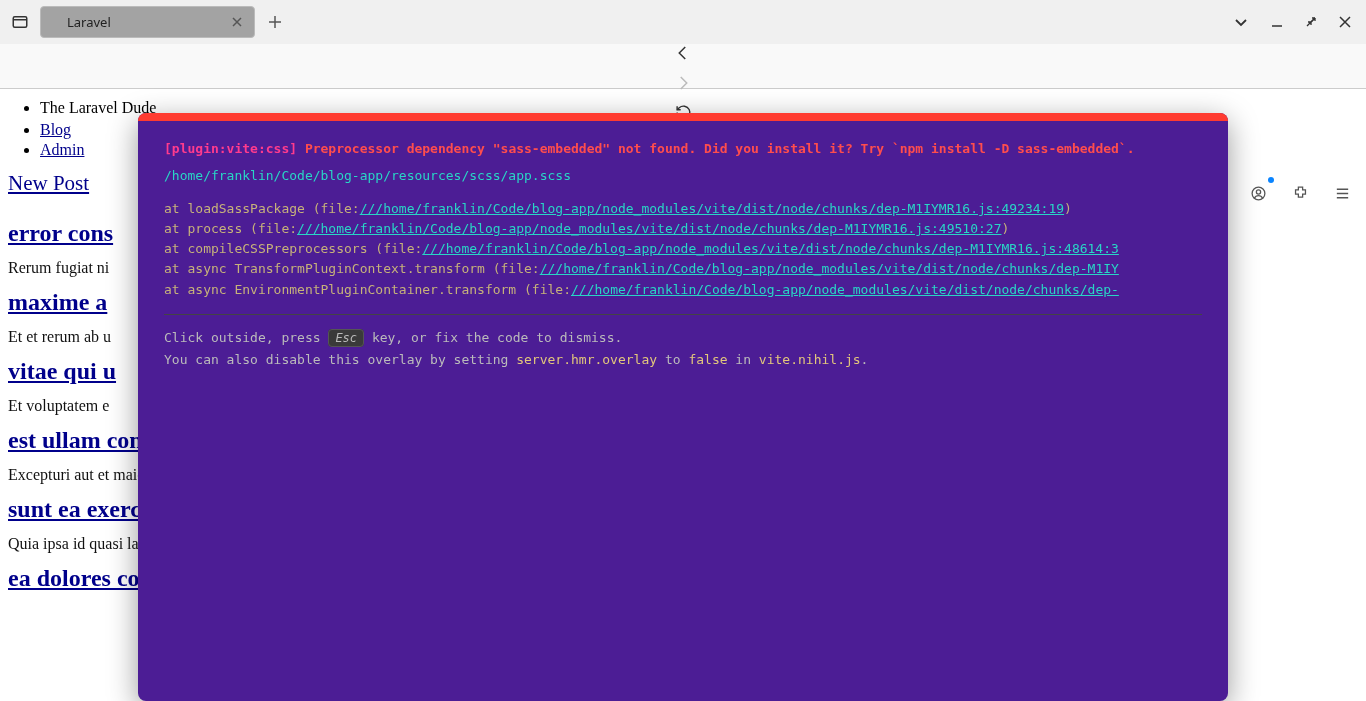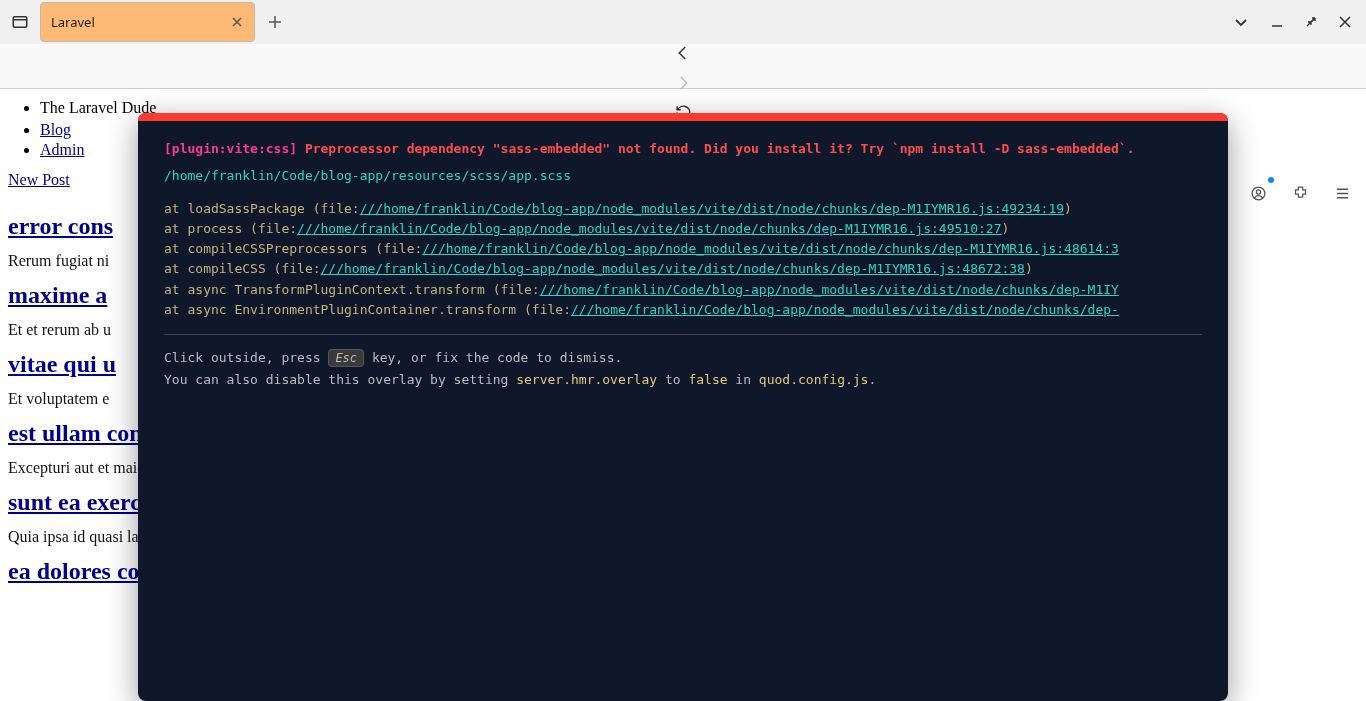--- a/index.html
+++ b/index.html
@@ -25,25 +25,25 @@
   gap: 6px;
 }
 .sidebar-toggle {
   width: 28px; height: 28px;
   display: flex; align-items: center; justify-content: center;
   border-radius: 4px;
 }
 .tab {
   display: flex;
   align-items: center;
-  background: #fdba74;
+  background: #a3a3a3;
   border: 1px solid #bbb;
   border-radius: 4px;
-  height: 40px;
-  padding: 0 8px 0 10px;
+  height: 32px;
+  padding: 0 8px 0 26px;
   min-width: 215px;
   justify-content: space-between;
   font-family: system-ui, sans-serif;
   font-size: 13px;
   color: #222;
 }
 .tab-close {
   width: 18px; height: 18px;
   display:flex; align-items:center; justify-content:center;
   color: #555;
@@ -114,38 +114,38 @@
 
 .page {
   padding: 8px;
   font-family: Georgia, serif;
 }
 .page ul { padding-left: 32px; margin-bottom: 4px;}
 .page li { margin: 2px 0; }
 .page a { color: #00008b; text-decoration: underline; }
 .site-title { font-size: 16px; }
 .nav-links li a { font-size: 16px; }
-.newpost { display:inline-block; margin: 8px 0 12px 0; font-size:16px;}
+.newpost { display:inline-block; margin: 8px 0 12px 0; font-size:21px;}
 .post h2 { margin-top: 12px; margin-bottom: 12px; font-size: 24px; font-weight: bold;}
 .post h2 a { color: #00008b; }
 .post p { margin-bottom: 8px; font-size: 16px; color:#111; }
 
 
 .vite-overlay-backdrop {
   position: fixed;
   top: 88px; left:0; right:0; bottom:0;
   display:flex;
   justify-content:center;
   pointer-events:none;
 }
 .vite-overlay {
   pointer-events:auto;
   margin-top: 25px;
   width: 1090px;
-  background: #0f172a;
+  background: #4c1d95;
   color: #ddd;
   border-radius: 8px;
   overflow: hidden;
   font-family: ui-monospace, SFMono-Regular, Menlo, Consolas, monospace;
   font-size: 13px;
   box-shadow: 0 8px 30px rgba(0,0,0,.4);
 }
 .vite-overlay .topbar {
   height: 8px;
   background: #ff3b30;
@@ -344,26 +344,25 @@
         <span class="plugin-tag">[plugin:vite:css]</span>
         <span> </span>
         <span class="err-msg">Preprocessor dependency "sass-embedded" not found. Did you install it? Try `npm install -D sass-embedded`.</span>
       </div>
       <span class="file-path">/home/franklin/Code/blog-app/resources/scss/app.scss</span>
 
       <div class="stack">
         <span class="stack-line"><span>    at loadSassPackage (file:</span><a class="stack-link">///home/franklin/Code/blog-app/node_modules/vite/dist/node/chunks/dep-M1IYMR16.js:49234:19</a><span>)</span></span>
         <span class="stack-line"><span>    at process (file:</span><a class="stack-link">///home/franklin/Code/blog-app/node_modules/vite/dist/node/chunks/dep-M1IYMR16.js:49510:27</a><span>)</span></span>
         <span class="stack-line"><span>    at compileCSSPreprocessors (file:</span><a class="stack-link">///home/franklin/Code/blog-app/node_modules/vite/dist/node/chunks/dep-M1IYMR16.js:48614:3</a><span></span></span>
-        <span class="stack-line"><span>    at compileCSS (file:</span><a class="stack-link">///home/franklin/Code/blog-app/node_modules/vite/dist/node/chunks/dep-M1IYMR16.js:48672:38</a><span>)</span></span>
         <span class="stack-line"><span>    at async TransformPluginContext.transform (file:</span><a class="stack-link">///home/franklin/Code/blog-app/node_modules/vite/dist/node/chunks/dep-M1IY</a><span></span></span>
         <span class="stack-line"><span>    at async EnvironmentPluginContainer.transform (file:</span><a class="stack-link">///home/franklin/Code/blog-app/node_modules/vite/dist/node/chunks/dep-</a><span></span></span>
       </div>
 
       <div class="divider"></div>
 
       <div class="tip">
         <span>Click outside, press </span><span class="kbd">Esc</span><span> key, or fix the code to dismiss.</span><br>
-        <span>You can also disable this overlay by setting </span><span class="code-inline">server.hmr.overlay</span><span> to </span><span class="code-inline">false</span><span> in </span><span class="code-inline">quod.config.js</span><span>.</span>
+        <span>You can also disable this overlay by setting </span><span class="code-inline">server.hmr.overlay</span><span> to </span><span class="code-inline">false</span><span> in </span><span class="code-inline">vite.nihil.js</span><span>.</span>
       </div>
     </div>
   </div>
 </div>
 
 </body></html>

